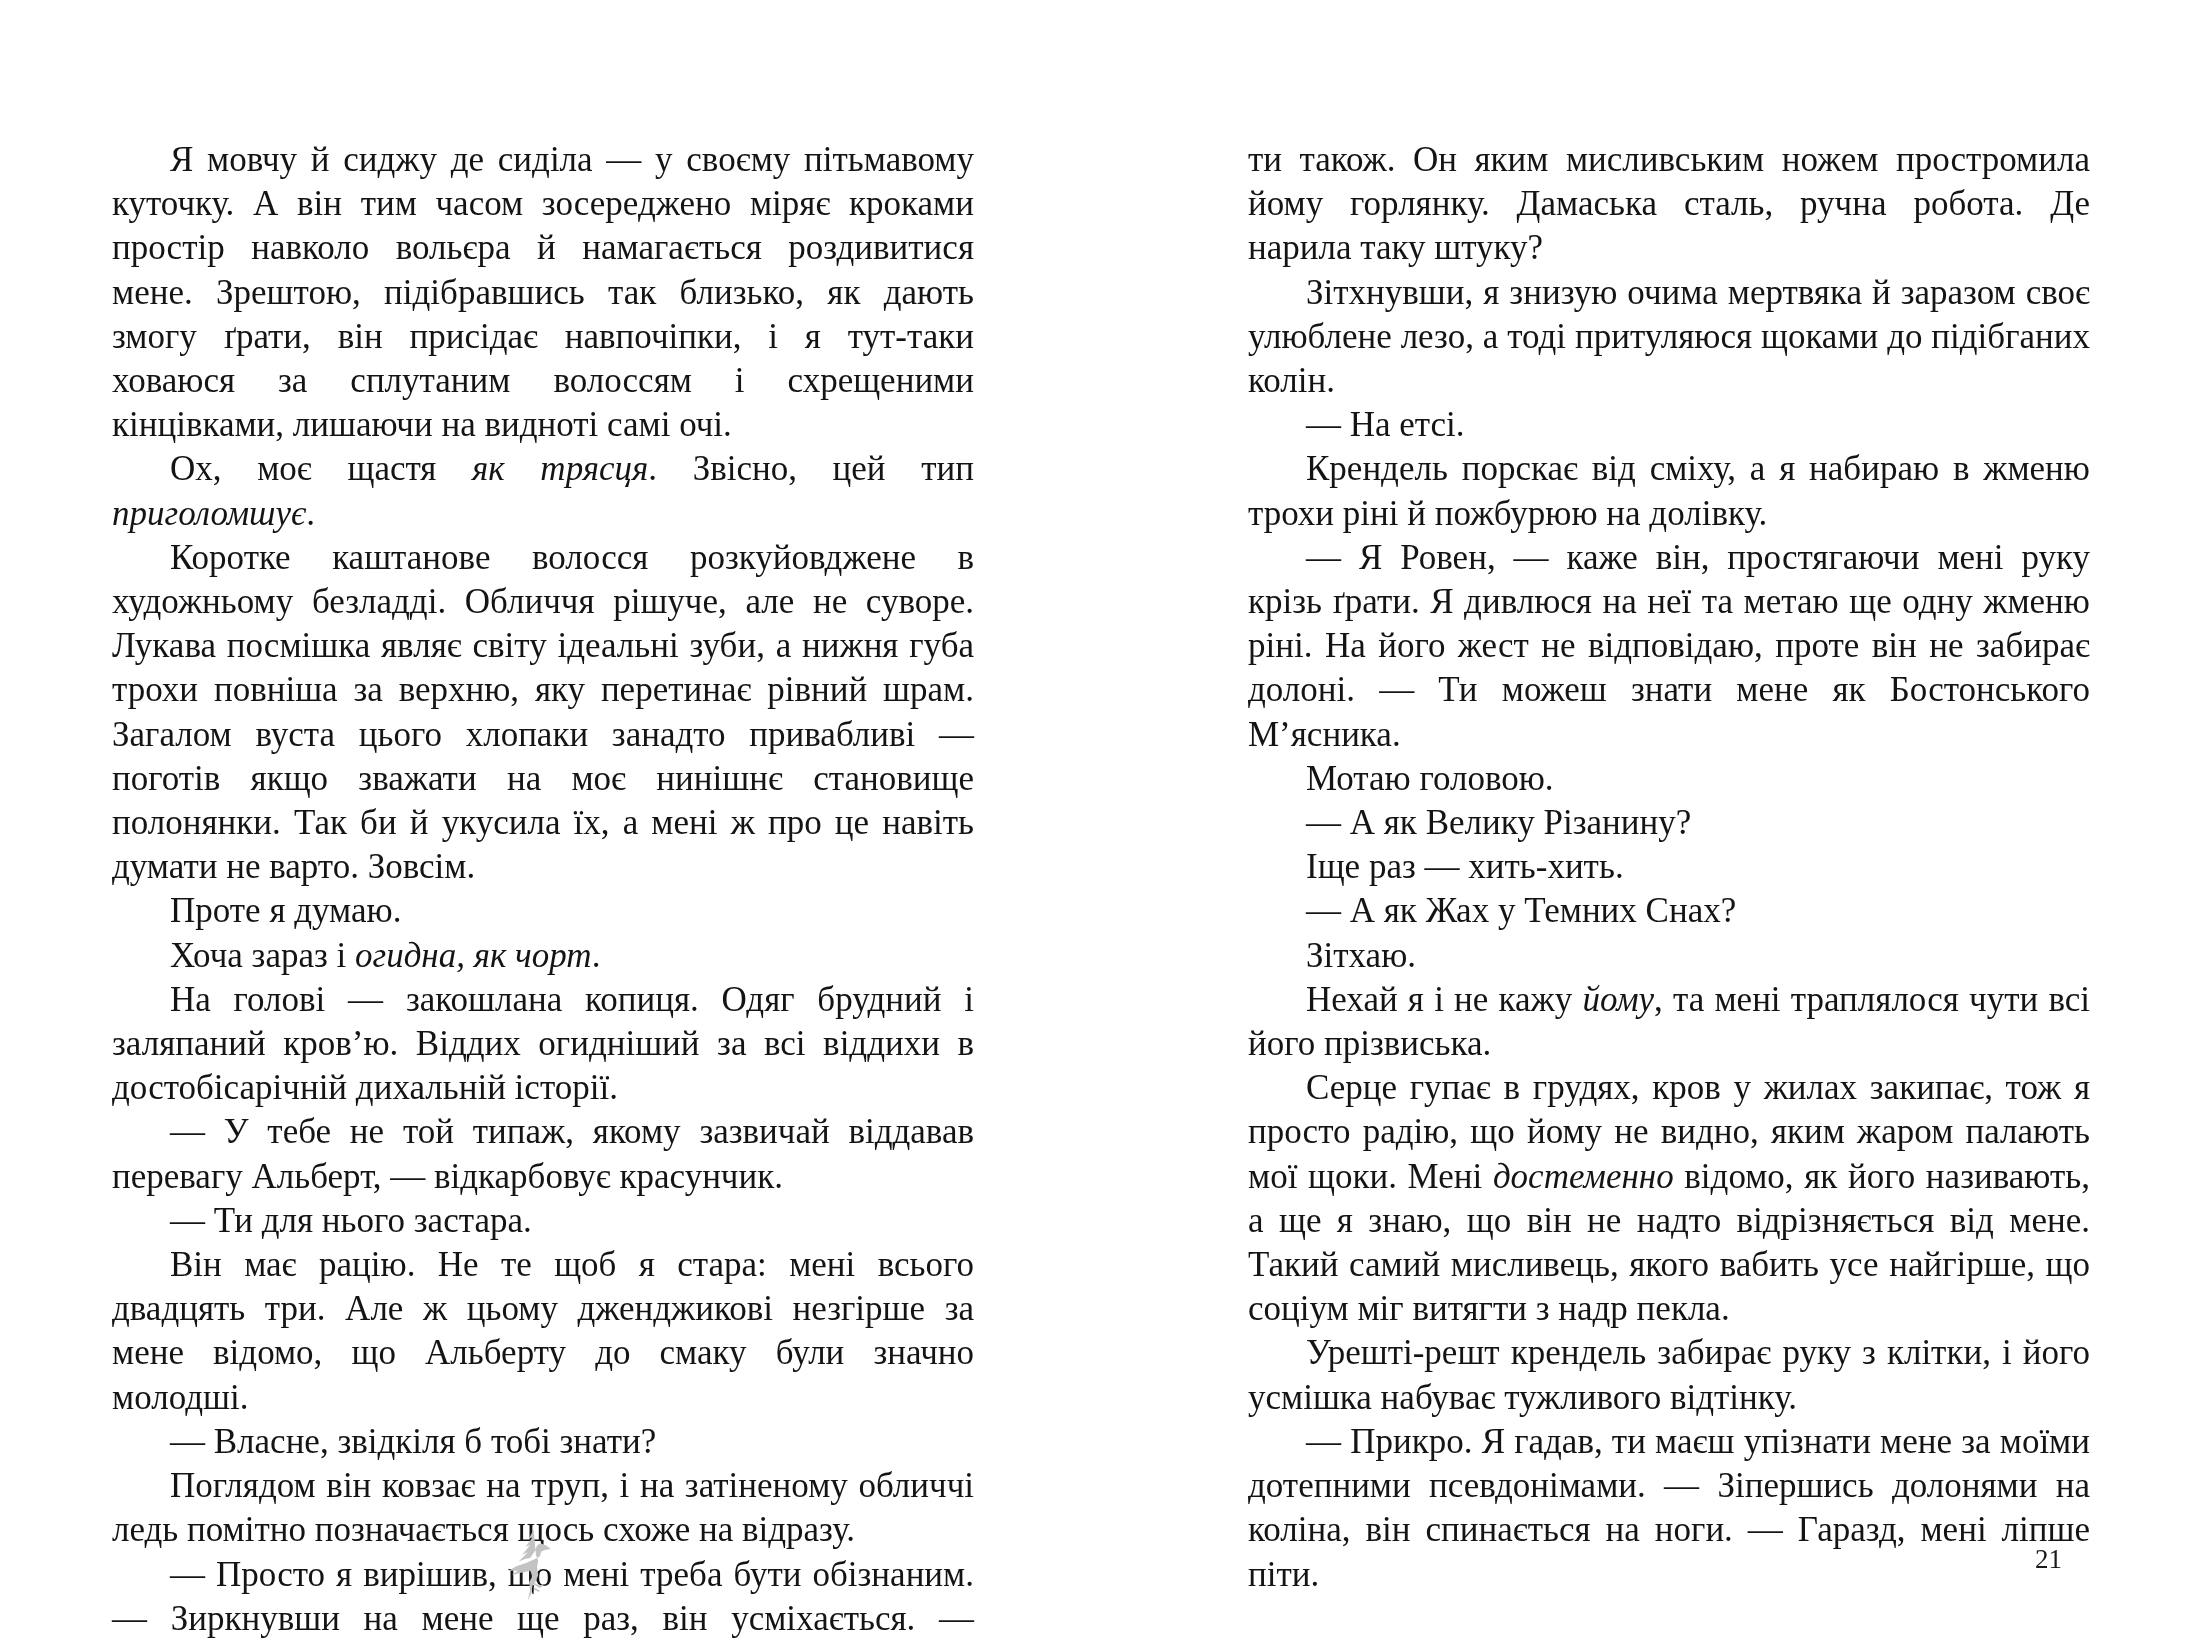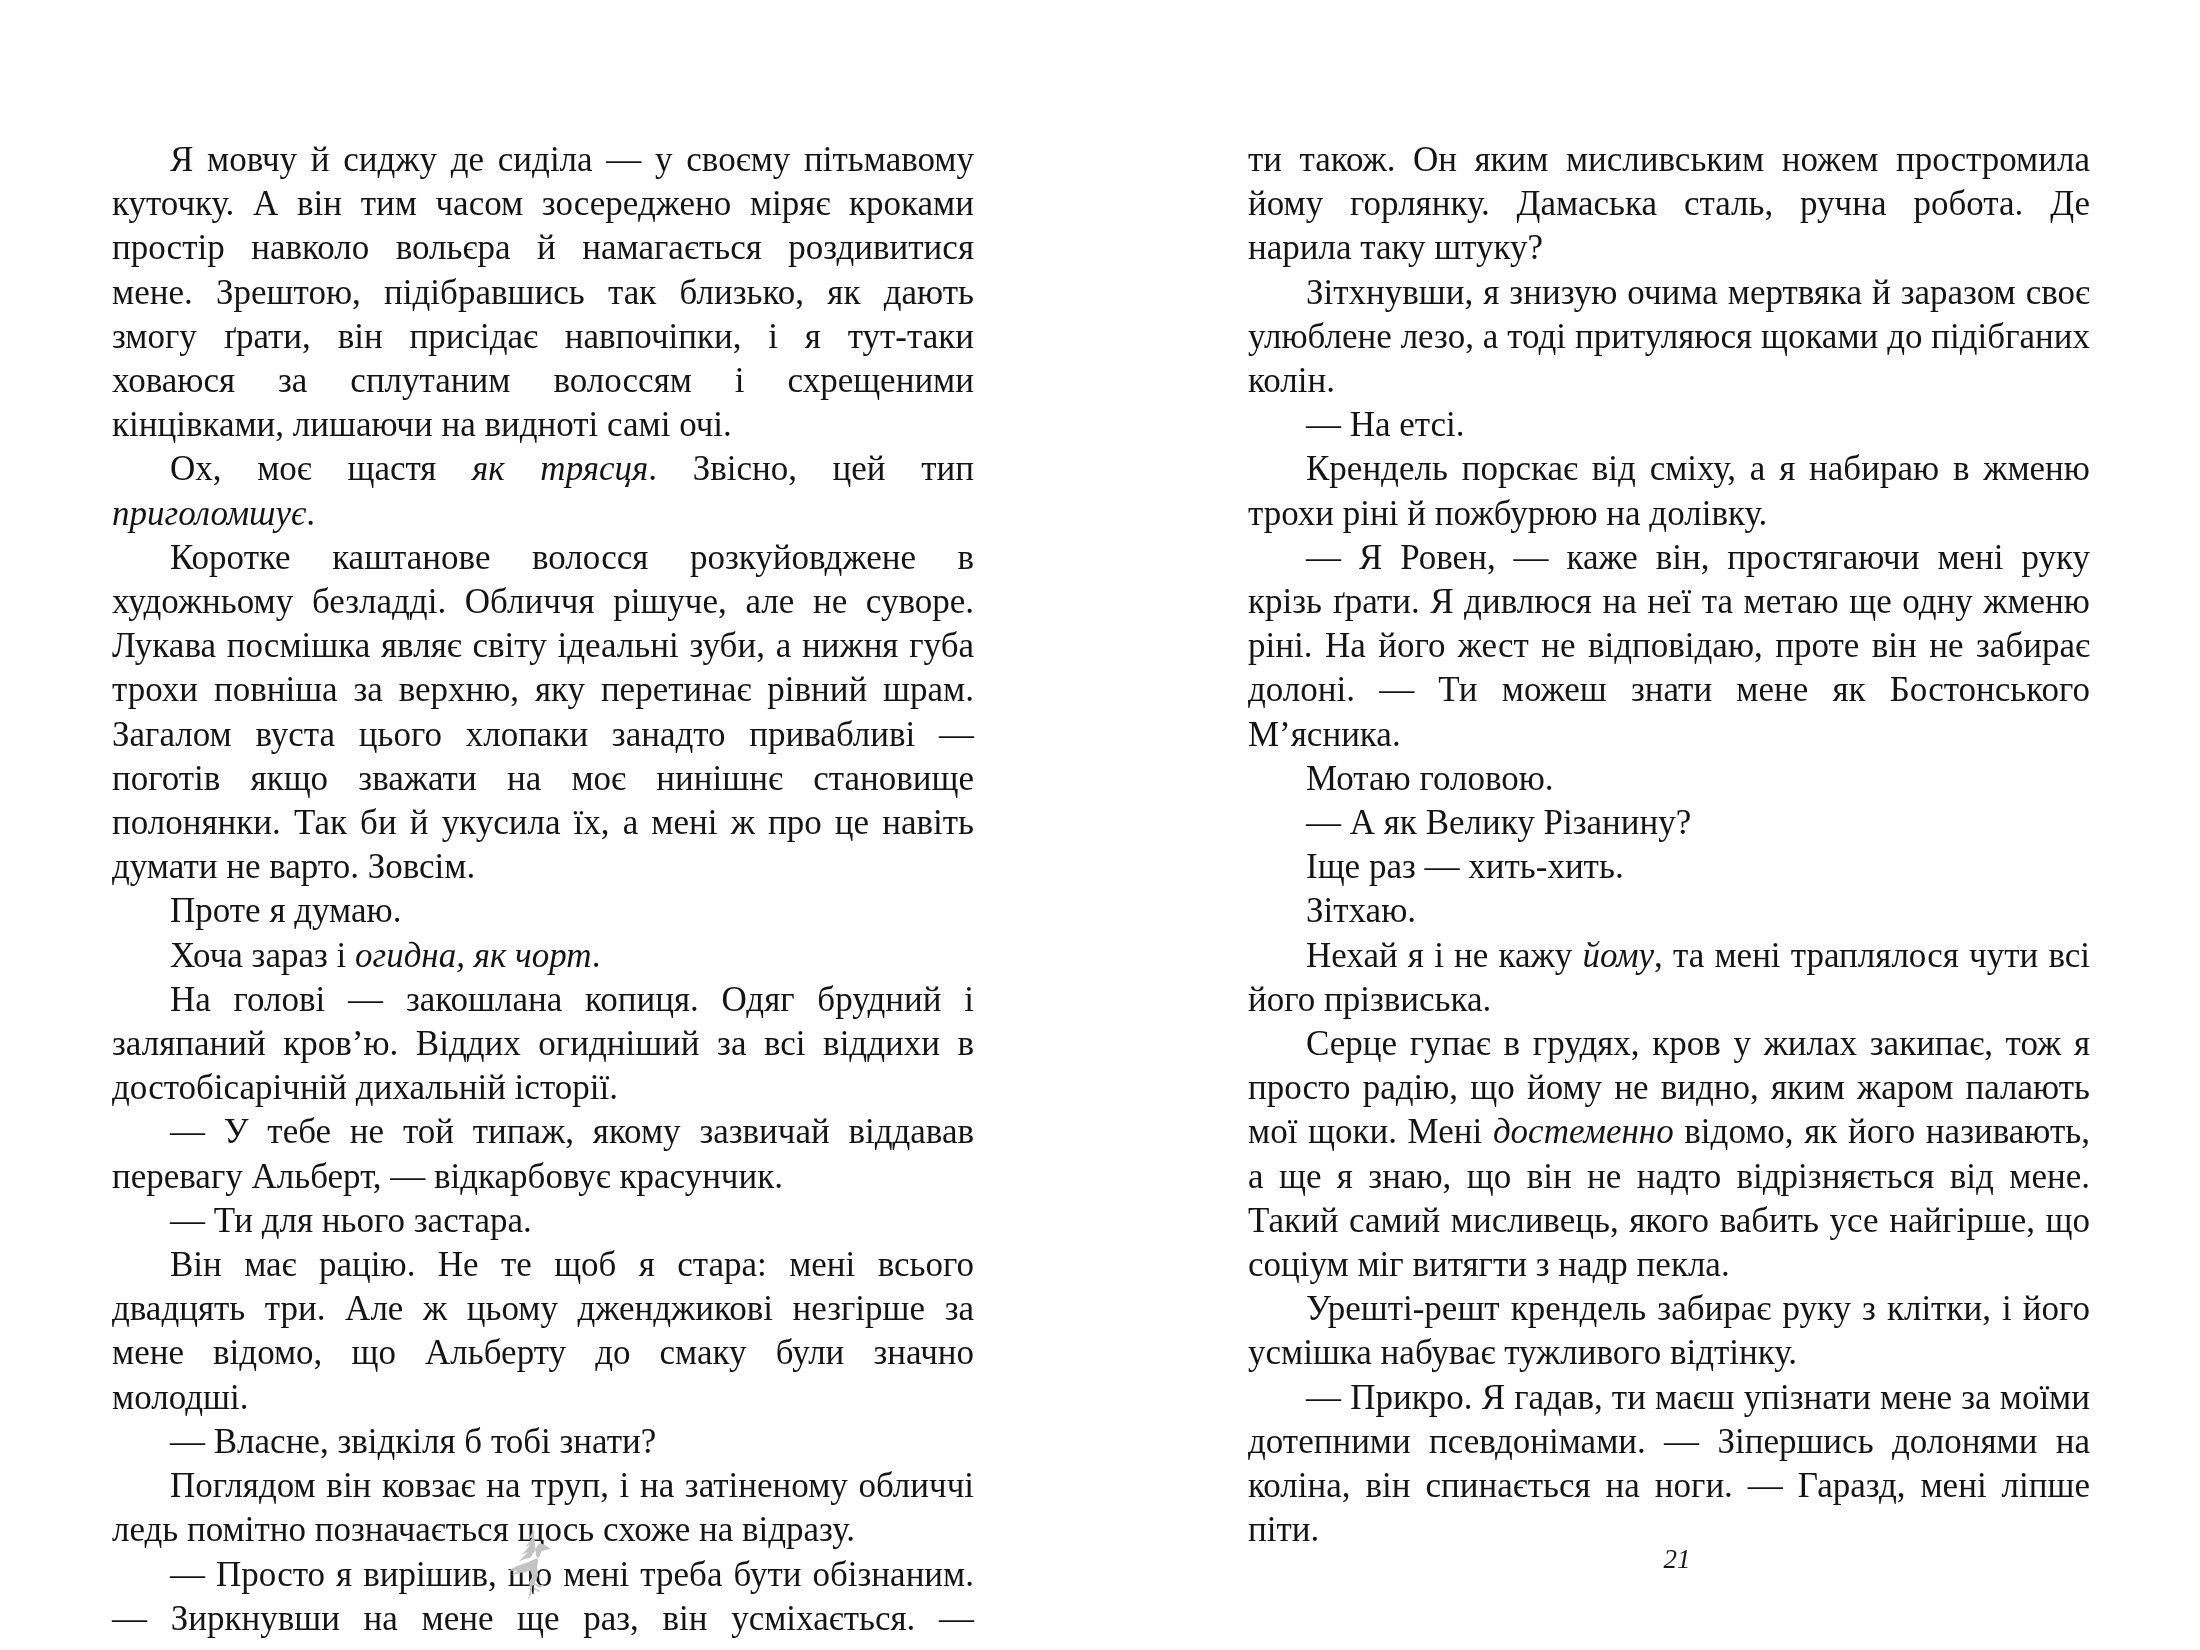--- a/index.html
+++ b/index.html
@@ -26,27 +26,26 @@
   .page-column.left  { left: 112px;  width: 862px; }
   .page-column.right { left: 1248px; width: 842px; }
   .page-column p {
     margin: 0;
     text-indent: 58px;
   }
   .page-column p.noindent { text-indent: 0; }
   .page-column i { }
   .folio {
     position: absolute;
-    left: 1256px;
+    left: 1220px;
     width: 842px;
     top: 1544px;
-    text-align: center;
+    text-align: right;
     font-size: 27px;
     color: #1a1a1a;
-    font-style: italic;
   }
   .ornament {
     position: absolute;
     left: 500px;
     top: 1526px;
     width: 58px;
     height: 86px;
   }
 </style>
 </head>
@@ -71,20 +70,21 @@
 
   <div class="page-column right">
       <p class="noindent"><span>ти також. Он яким мисливським ножем простромила йому горлянку. Дамаська сталь, ручна робота. Де нарила таку штуку?</span></p>
       <p><span>Зітхнувши, я знизую очима мертвяка й заразом своє улюблене лезо, а тоді притуляюся щоками до підібганих колін.</span></p>
       <p><span>— На етсі.</span></p>
       <p><span>Крендель порскає від сміху, а я набираю в жменю трохи ріні й пожбурюю на долівку.</span></p>
       <p><span>— Я Ровен, — каже він, простягаючи мені руку крізь ґрати. Я дивлюся на неї та метаю ще одну жменю ріні. На його жест не відповідаю, проте він не забирає долоні. — Ти можеш знати мене як Бостонського М’ясника.</span></p>
       <p><span>Мотаю головою.</span></p>
       <p><span>— А як Велику Різанину?</span></p>
       <p><span>Іще раз — хить-хить.</span></p>
+      <p><span>— А як Жах у Темних Снах?</span></p>
       <p><span>Зітхаю.</span></p>
       <p><span>Нехай я і не кажу </span><i>йому</i><span>, та мені траплялося чути всі його прізвиська.</span></p>
       <p><span>Серце гупає в грудях, кров у жилах закипає, тож я просто радію, що йому не видно, яким жаром палають мої щоки. Мені </span><i>достеменно</i><span> відомо, як його називають, а ще я знаю, що він не надто відрізняється від мене. Такий самий мисливець, якого вабить усе найгірше, що соціум міг витягти з надр пекла.</span></p>
       <p><span>Урешті-решт крендель забирає руку з клітки, і його усмішка набуває тужливого відтінку.</span></p>
       <p><span>— Прикро. Я гадав, ти маєш упізнати мене за моїми дотепними псевдонімами. — Зіпершись долонями на коліна, він спинається на ноги. — Гаразд, мені ліпше піти.</span></p>
     </div>
 
   <svg class="ornament" viewBox="0 0 100 150" xmlns="http://www.w3.org/2000/svg">
     <path fill="#c3c3c3" d="
       M58 6

